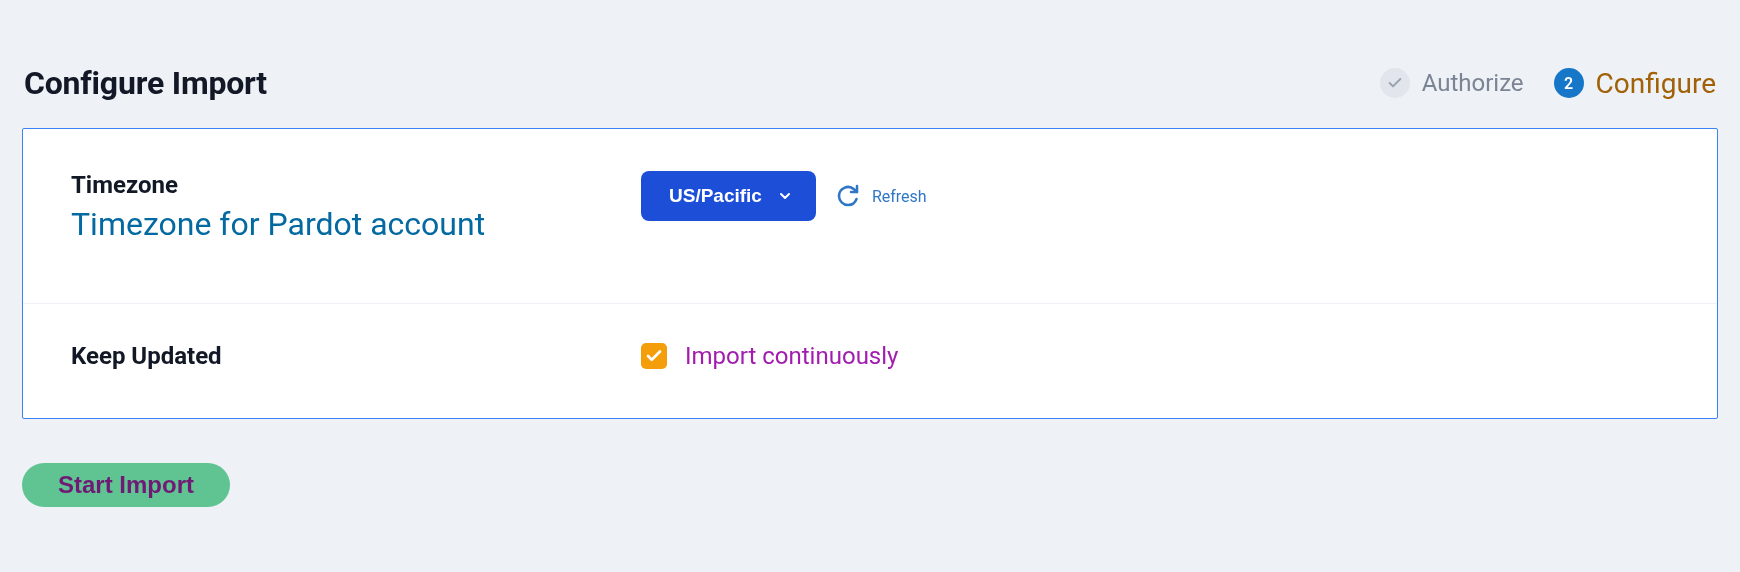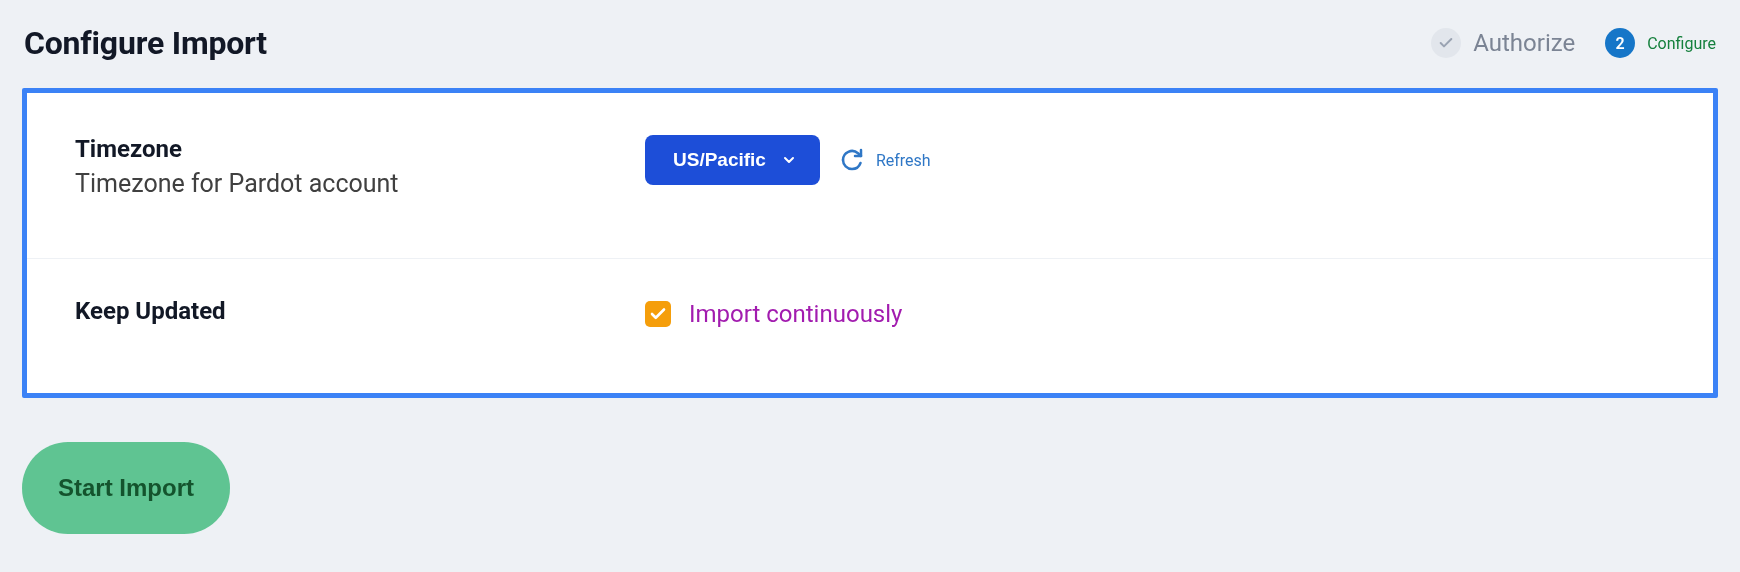--- a/index.html
+++ b/index.html
@@ -9,20 +9,21 @@
     }
     body {
       font-family: -apple-system, BlinkMacSystemFont, "Segoe UI", Roboto, Helvetica, Arial, sans-serif;
       background: #eef1f5;
       width: 1740px;
       height: 572px;
       overflow: hidden;
     }
     .page {
       padding: 24px 22px 28px 22px;
+      margin-top: 40px;
     }
     .header {
       display: flex;
       align-items: center;
       justify-content: space-between;
       margin-bottom: 26px;
       padding: 0 2px;
     }
     .title {
       font-size: 32px;
@@ -56,51 +57,50 @@
     }
     .step-done .step-label {
       color: #7b8494;
       font-size: 24px;
     }
     .step-active .step-badge {
       background: #1676c8;
       color: #fff;
     }
     .step-active .step-label {
-      color: #15803d;
-      font-size: 16px;
+      color: #a16207;
+      font-size: 28px;
     }
     .card {
       background: #fff;
-      border: 5px solid #3b82f6;
+      border: 1px solid #3b82f6;
       border-radius: 2px;
     }
     .section {
       display: flex;
       align-items: flex-start;
       padding: 42px 48px 60px 48px;
     }
     .section + .section {
       border-top: 1px solid #eef1f5;
-      padding: 38px 48px 62px 48px;
-      align-items: center;
+      padding: 38px 48px 42px 48px;
     }
     .section-left {
       width: 570px;
       flex-shrink: 0;
     }
     .section-title {
       font-size: 24px;
       font-weight: 700;
       color: #121826;
       margin-bottom: 6px;
     }
     .section-sub {
-      font-size: 25px;
-      color: #404040;
+      font-size: 32px;
+      color: #0369a1;
       font-weight: 400;
     }
     .section-right {
       display: flex;
       align-items: center;
       gap: 20px;
     }
     .select-btn {
       background: #1d4ed8;
       color: #fff;
@@ -149,24 +149,24 @@
       justify-content: center;
       cursor: pointer;
     }
     .checkbox-label {
       font-size: 24px;
       color: #a21caf;
     }
     .start-btn {
       margin-top: 44px;
       background: #5fc492;
-      color: #14532d;
+      color: #701a75;
       border: none;
       border-radius: 999px;
-      padding: 32px 36px;
+      padding: 8px 36px;
       font-size: 24px;
       font-weight: 600;
       cursor: pointer;
     }
   </style>
 </head>
 <body>
 
 <div class="page">
   <div class="header">

